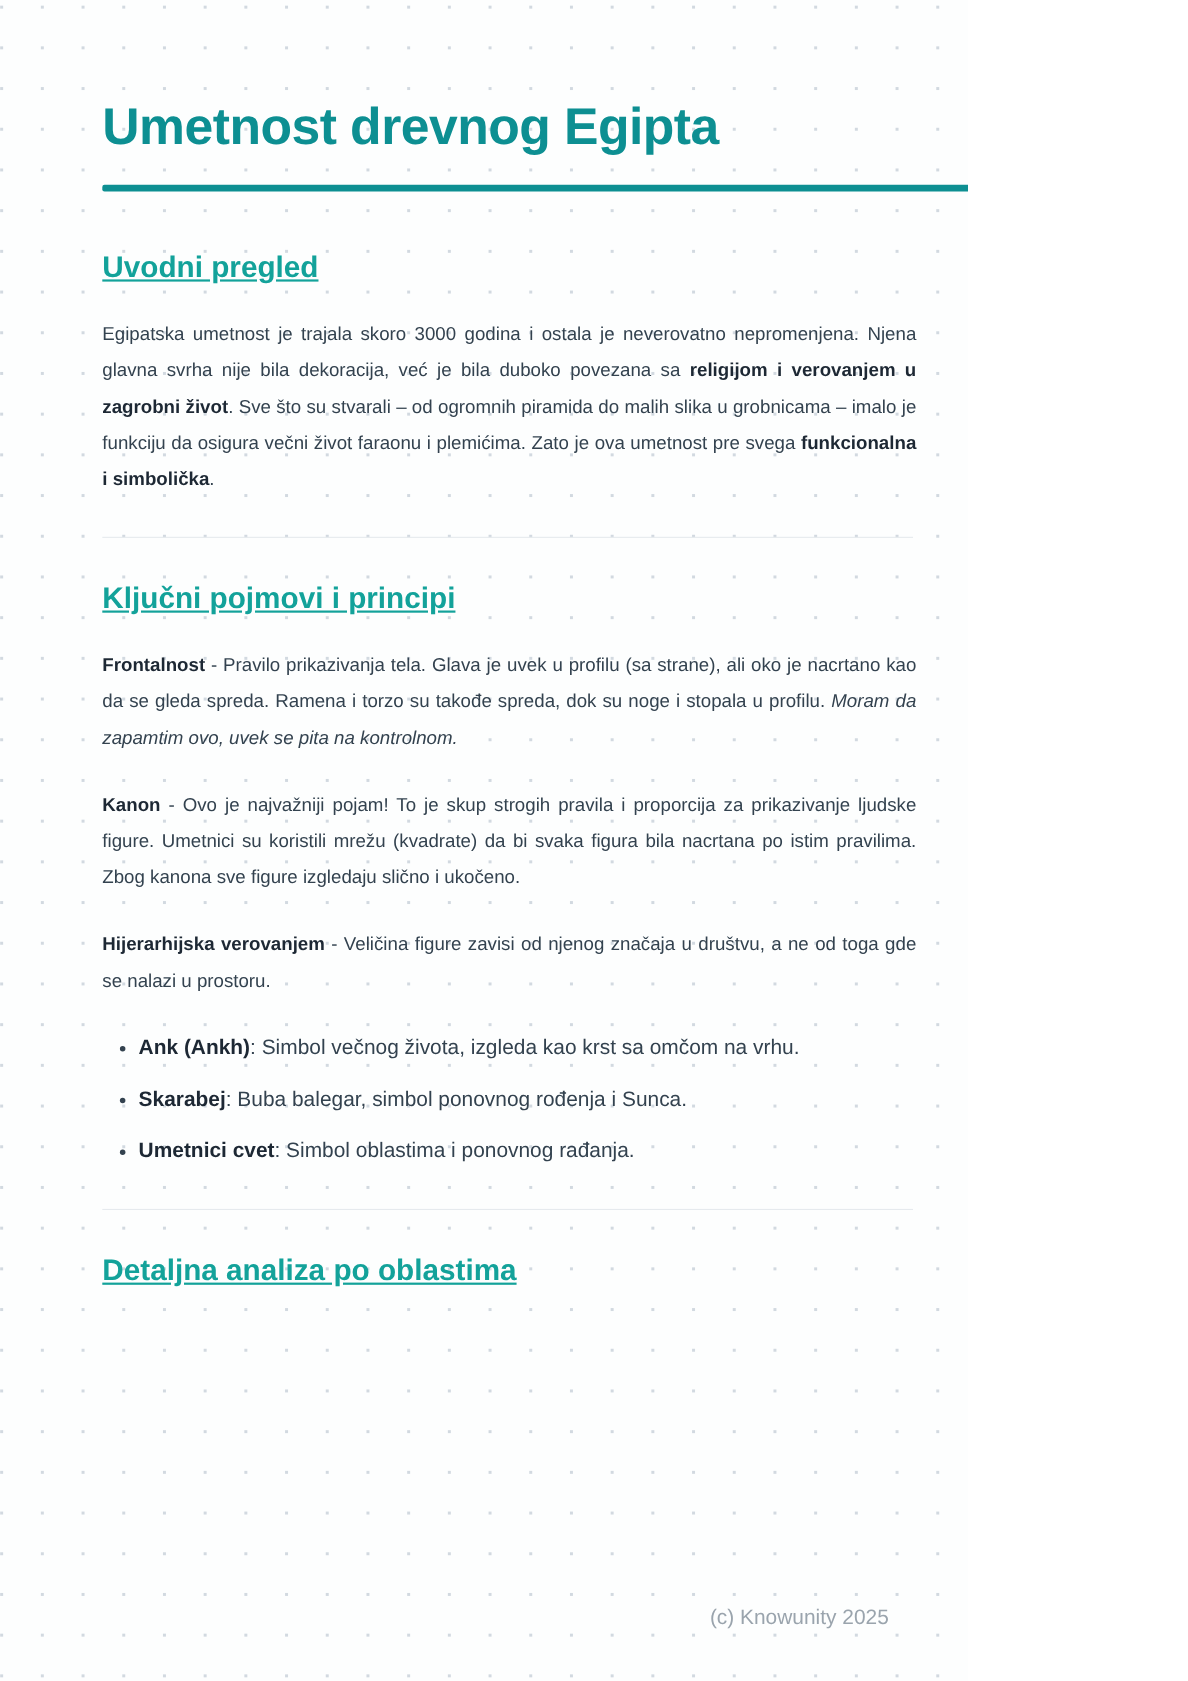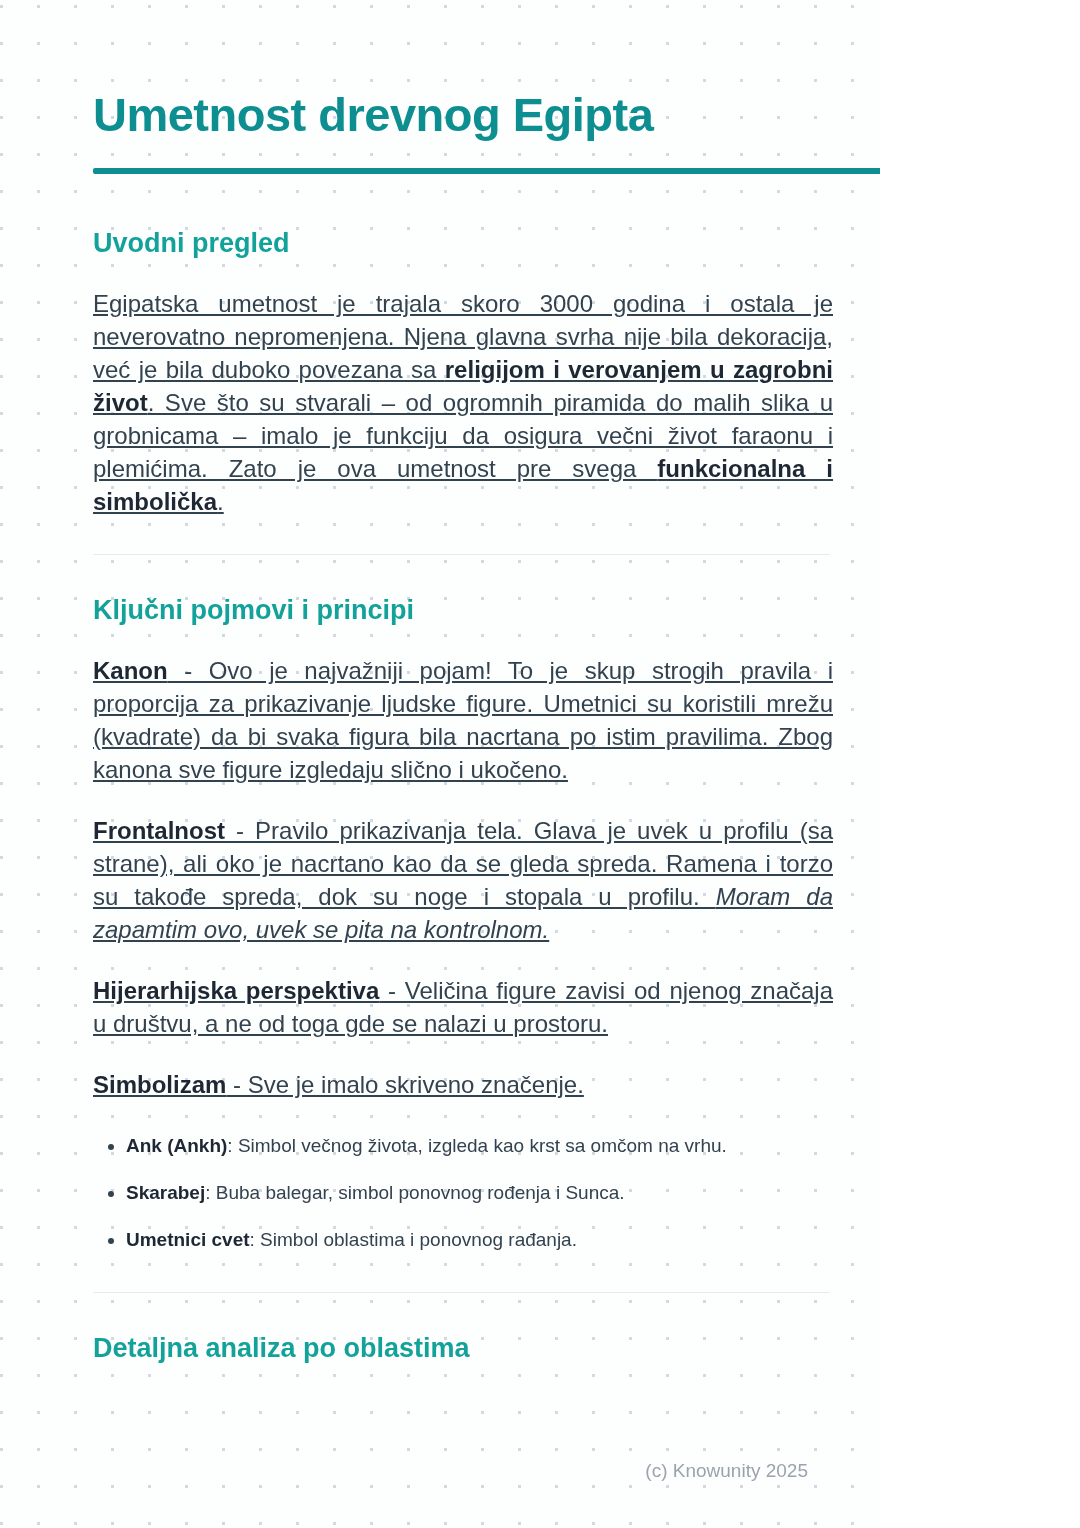--- a/index.html
+++ b/index.html
@@ -47,28 +47,28 @@
     height: 6px;
     border-radius: 2px;
     background: var(--accent, #0d8f92);
     margin: 26px 0 54px 0;
   }
   .doc h2 {
     font-size: 27px;
     font-weight: bold;
     color: var(--heading, #13a29a);
     margin: 40px 0 28px 0;
+    text-decoration: underline;
   }
   .doc p {
-    font-size: 24px;
+    font-size: 17px;
     line-height: 33px;
     color: var(--body-text, #33424f);
     text-align: justify;
     margin: 0 0 28px 0;
-    text-decoration: underline;
   }
   .doc .b { font-weight: bold; color: var(--bold-text, #1d2834); }
   .doc .i { font-style: italic; }
   .doc ul {
     list-style: disc;
     padding-left: 33px;
     margin: 2px 0 30px 0;
   }
   .doc li {
     font-size: 19px;
@@ -98,24 +98,23 @@
 <div class="page">
   <div class="stripe"></div>
   <div class="dots"></div>
   <main class="doc">
       <h1>Umetnost drevnog Egipta</h1>
       <div class="rule"></div>
       <h2>Uvodni pregled</h2>
       <p><span>Egipatska umetnost je trajala skoro 3000 godina i ostala je neverovatno nepromenjena. Njena glavna svrha nije bila dekoracija, već je bila duboko povezana sa </span><span class="b">religijom i verovanjem u zagrobni život</span><span>. Sve što su stvarali – od ogromnih piramida do malih slika u grobnicama – imalo je funkciju da osigura večni život faraonu i plemićima. Zato je ova umetnost pre svega </span><span class="b">funkcionalna i simbolička</span><span>.</span></p>
       <div class="divider"></div>
       <h2>Ključni pojmovi i principi</h2>
+      <p><span class="b">Frontalnost</span><span> - Pravilo prikazivanja tela. Glava je uvek u profilu (sa strane), ali oko je nacrtano kao da se gleda spreda. Ramena i torzo su takođe spreda, dok su noge i stopala u profilu. </span><span class="i">Moram da zapamtim ovo, uvek se pita na kontrolnom.</span></p>
       <p><span class="b">Kanon</span><span> - Ovo je najvažniji pojam! To je skup strogih pravila i proporcija za prikazivanje ljudske figure. Umetnici su koristili mrežu (kvadrate) da bi svaka figura bila nacrtana po istim pravilima. Zbog kanona sve figure izgledaju slično i ukočeno.</span></p>
-      <p><span class="b">Frontalnost</span><span> - Pravilo prikazivanja tela. Glava je uvek u profilu (sa strane), ali oko je nacrtano kao da se gleda spreda. Ramena i torzo su takođe spreda, dok su noge i stopala u profilu. </span><span class="i">Moram da zapamtim ovo, uvek se pita na kontrolnom.</span></p>
-      <p><span class="b">Hijerarhijska perspektiva</span><span> - Veličina figure zavisi od njenog značaja u društvu, a ne od toga gde se nalazi u prostoru.</span></p>
-      <p><span class="b">Simbolizam</span><span> - Sve je imalo skriveno značenje.</span></p>
+      <p><span class="b">Hijerarhijska verovanjem</span><span> - Veličina figure zavisi od njenog značaja u društvu, a ne od toga gde se nalazi u prostoru.</span></p>
       <ul>
         <li><span class="b">Ank (Ankh)</span><span>: Simbol večnog života, izgleda kao krst sa omčom na vrhu.</span></li>
         <li><span class="b">Skarabej</span><span>: Buba balegar, simbol ponovnog rođenja i Sunca.</span></li>
         <li><span class="b">Umetnici cvet</span><span>: Simbol oblastima i ponovnog rađanja.</span></li>
       </ul>
       <div class="divider"></div>
       <h2>Detaljna analiza po oblastima</h2>
     </main>
   <div class="footer">(c) Knowunity 2025</div>
 </div>

